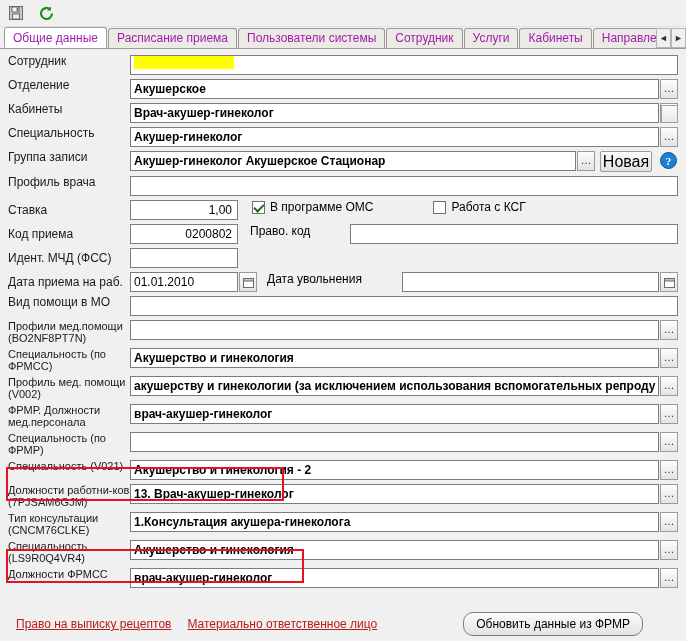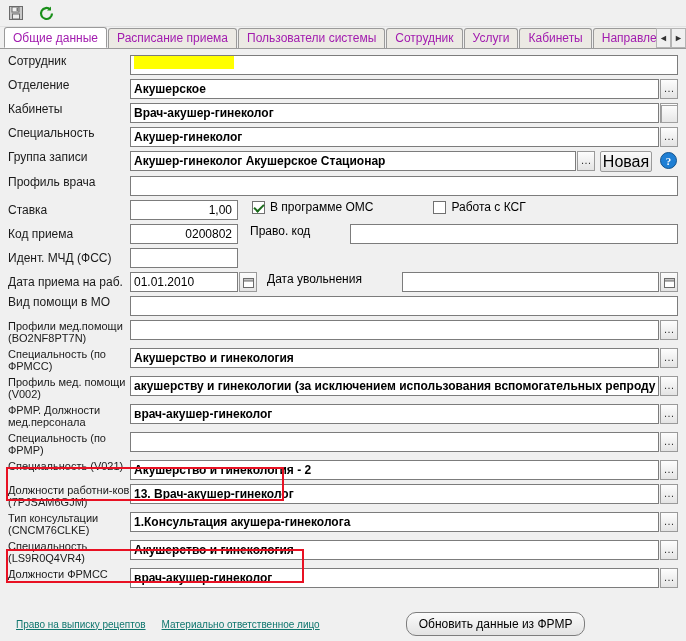--- a/index.html
+++ b/index.html
@@ -236,23 +236,23 @@
     position: absolute;
     left: 0;
     bottom: 0;
     width: 686px;
     height: 34px;
     background: #f0f0f0;
     display: flex;
     align-items: center;
   }
   .link {
-    color: #0f766e;
+    color: #b91c1c;
     text-decoration: underline;
-    font-size: 10px;
+    font-size: 12px;
     margin-left: 16px;
   }
   .btn-update {
     margin-left: 86px;
     height: 24px;
     padding: 0 12px;
     background: linear-gradient(#fbfbfb,#e3e3e3);
     border: 1px solid #7d7d7d;
     border-radius: 10px;
     font-size: 12px;

